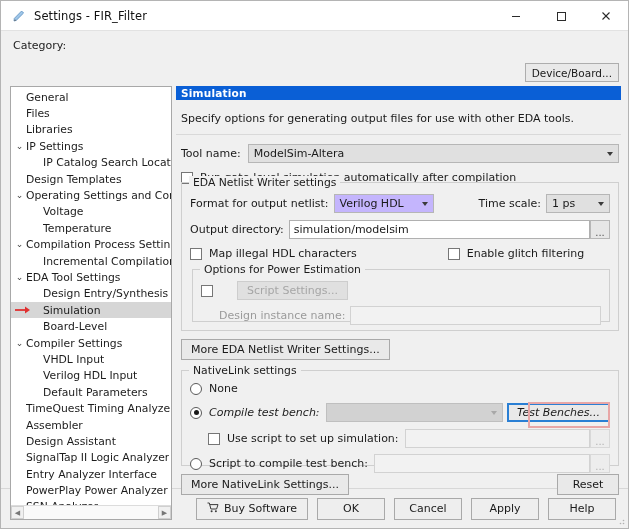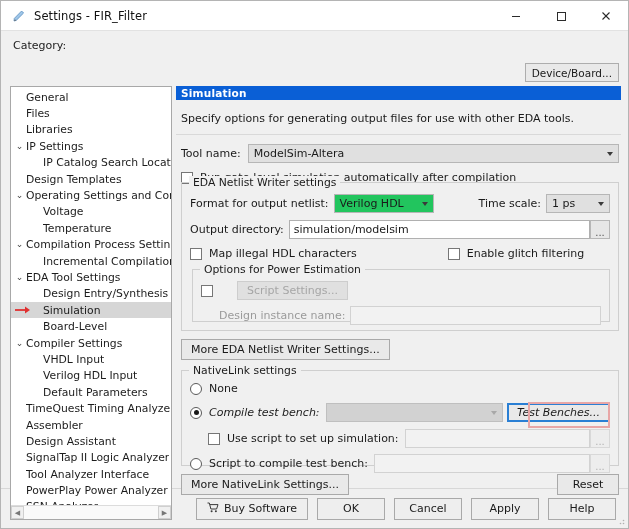--- a/index.html
+++ b/index.html
@@ -94,21 +94,21 @@
   }
   .desc { margin-top:12px; font-size:11px; color:#1a1a1a; padding-left:5px; }
   .hr { margin-top:9px; border-top:1px solid #d9d9d9; }
 
   .row { display:flex; align-items:center; }
   .lab { font-size:11px; color:#1a1a1a; white-space:nowrap; }
   .lab.dis { color:#9a9a9a; }
 
   
   .combo {
-    height:19px; background:#22c55e; border:1px solid #b6b6b6;
+    height:19px; background:#c4b5fd; border:1px solid #b6b6b6;
     display:flex; align-items:center; font-size:11px; color:#1a1a1a;
     padding-left:5px; position:relative;
   }
   .combo.light { background:#e0e0e0; }
   .combo.dis { background:#d2d2d2; border-color:#bfbfbf; color:#9a9a9a; }
   .combo .carat { position:absolute; right:5px; top:50%; margin-top:-2px;
     border-left:3.5px solid transparent; border-right:3.5px solid transparent;
     border-top:4px solid #3a3a3a; }
   .combo.dis .carat { border-top-color:#a8a8a8; }
 
@@ -276,21 +276,21 @@
           <div class="tnode">
             <span class="tlabel ind0">Assembler</span>
           </div>
           <div class="tnode">
             <span class="tlabel ind0">Design Assistant</span>
           </div>
           <div class="tnode">
             <span class="tlabel ind0">SignalTap II Logic Analyzer</span>
           </div>
           <div class="tnode">
-            <span class="tlabel ind0">Tool Analyzer Interface</span>
+            <span class="tlabel ind0">Entry Analyzer Interface</span>
           </div>
           <div class="tnode">
             <span class="tlabel ind0">PowerPlay Power Analyzer Settings</span>
           </div>
           <div class="tnode">
             <span class="tlabel ind0">SSN Analyzer</span>
           </div>
         </div>
       <div class="hscroll">
         <div class="hsarrow">◀</div>

